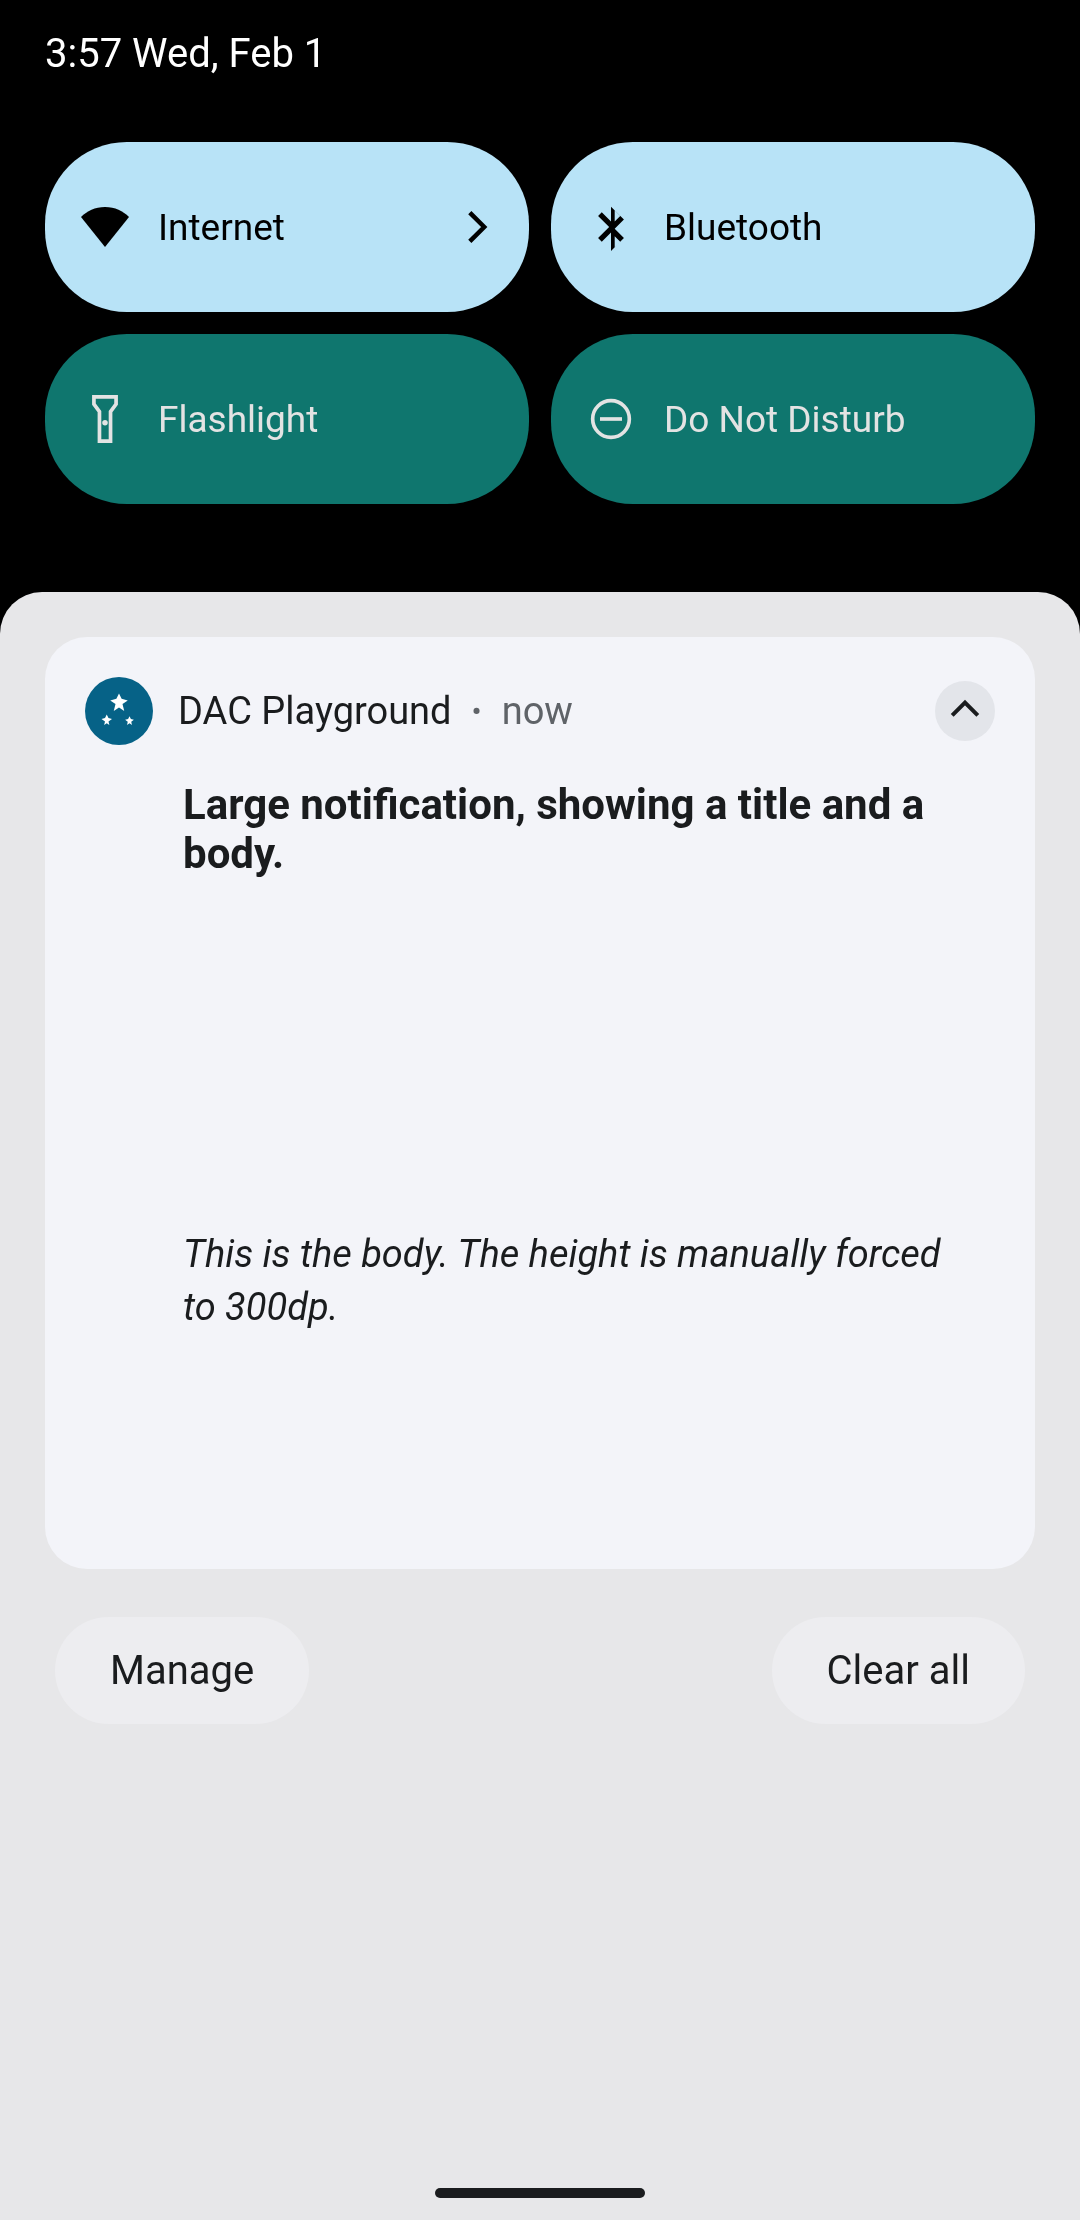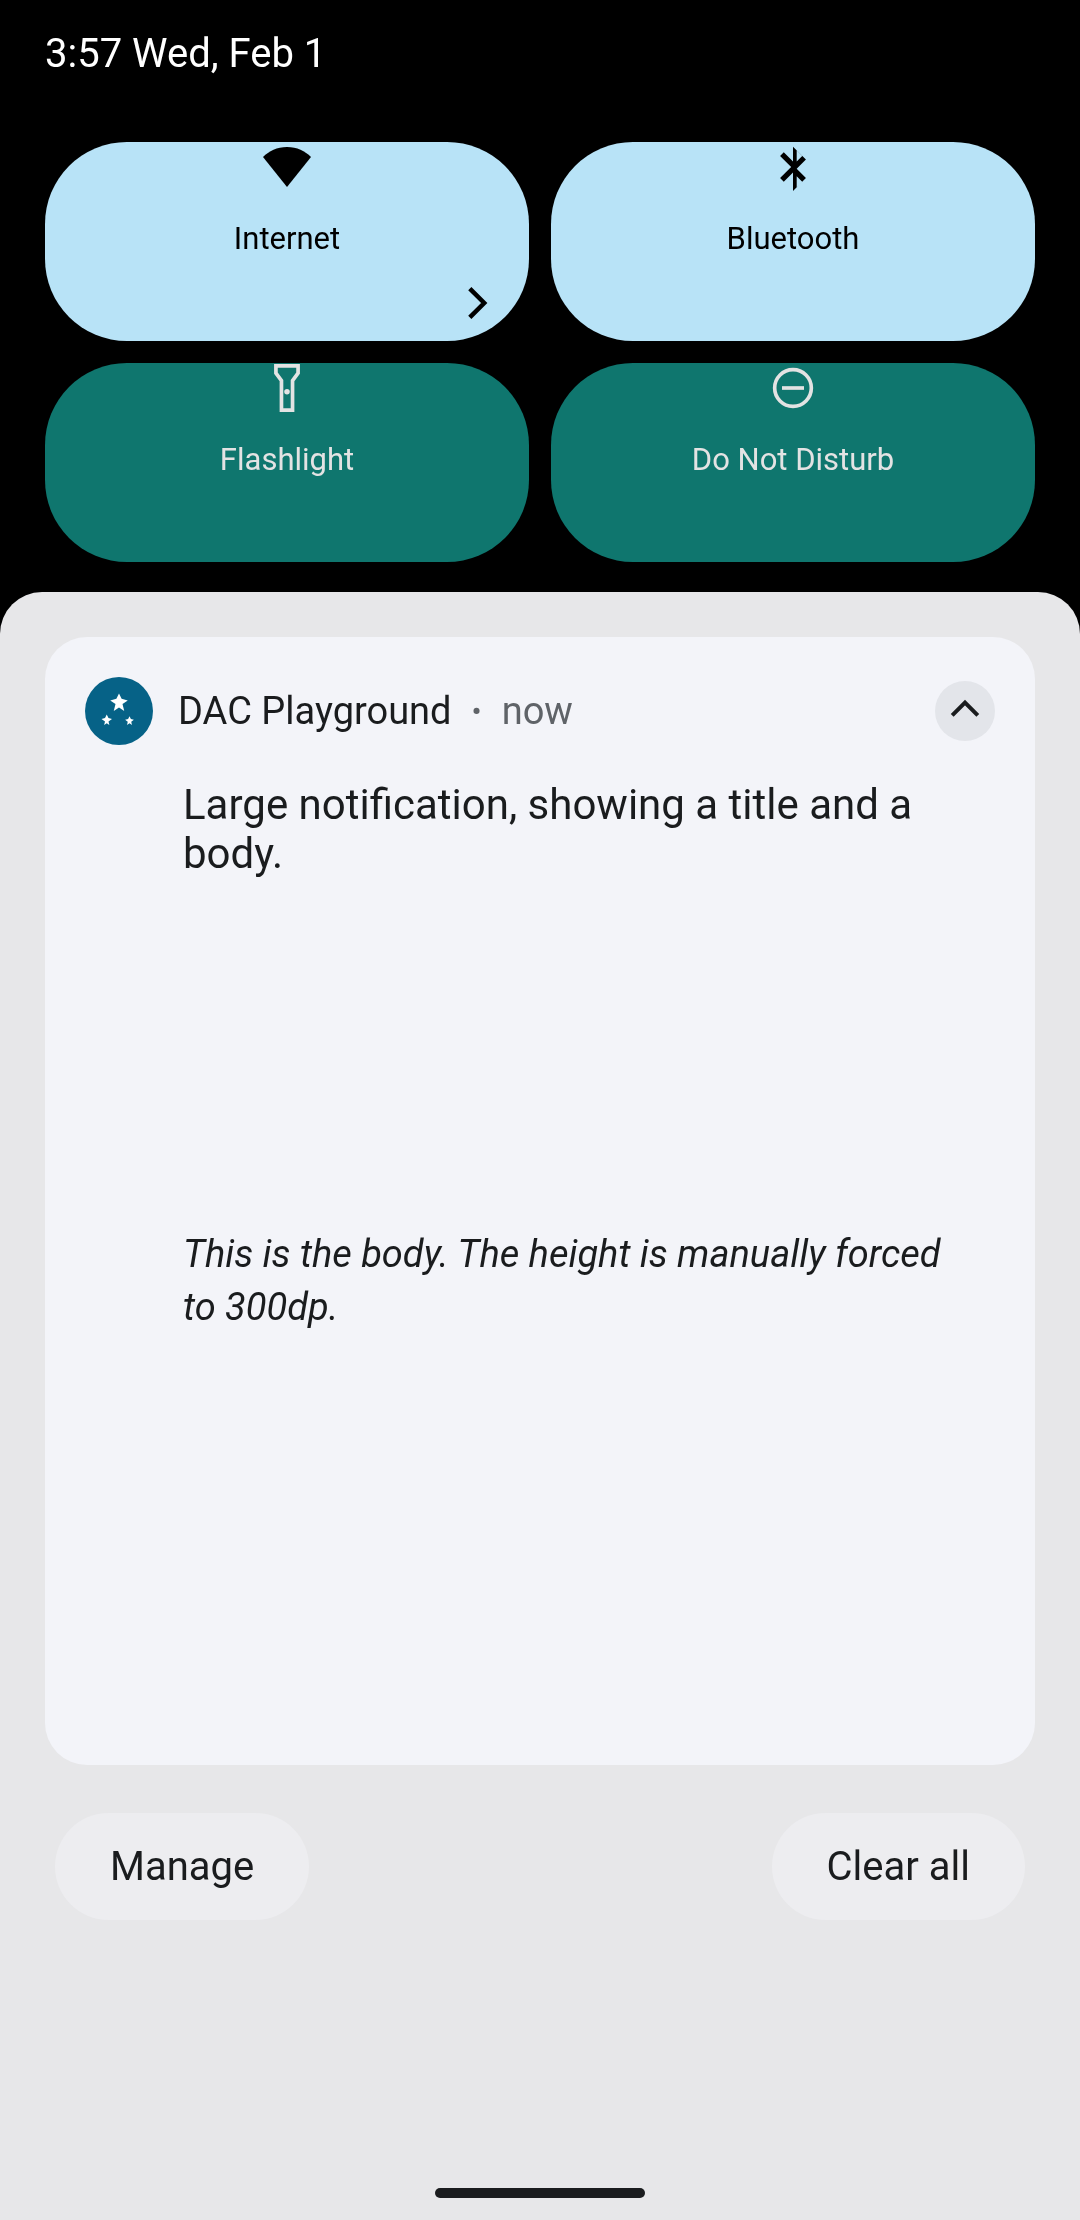--- a/index.html
+++ b/index.html
@@ -45,29 +45,28 @@
     
     .quick-settings {
       padding: 45px 45px 30px 45px;
       display: grid;
       grid-template-columns: 1fr 1fr;
       gap: 22px;
     }
     
     .qs-tile {
       border-radius: 82px;
-      height: 199px;
+      height: 170px;
       display: flex;
       align-items: center;
       padding: 0 35px;
       gap: 28px;
-      font-size: 31px;
+      font-size: 37px;
       cursor: pointer;
       position: relative;
-      flex-direction: column;
     }
     
     .qs-tile.active {
       background: #b8e3f7;
       color: #000;
     }
     
     .qs-tile.inactive {
       background: #0f766e;
       color: #e3e3e3;
@@ -99,21 +98,21 @@
       left: 0;
       right: 0;
       bottom: 0;
       padding: 45px;
     }
     
     .notification-card {
       background: #f3f4f9;
       border-radius: 42px;
       padding: 40px 40px 50px 40px;
-      height: 1128px;
+      height: 932px;
     }
     
     .notif-header {
       display: flex;
       align-items: center;
       gap: 25px;
       margin-bottom: 35px;
     }
     
     .notif-app-icon {
@@ -150,21 +149,21 @@
       background: #e3e5ea;
       border-radius: 50%;
       display: flex;
       align-items: center;
       justify-content: center;
       cursor: pointer;
     }
     
     .notif-title {
       font-size: 42px;
-      font-weight: 400;
+      font-weight: 700;
       color: #1a1c1e;
       margin-left: 98px;
       margin-bottom: 350px;
     }
     
     .notif-body {
       font-size: 38px;
       color: #1a1c1e;
       margin-left: 98px;
       line-height: 1.4;

